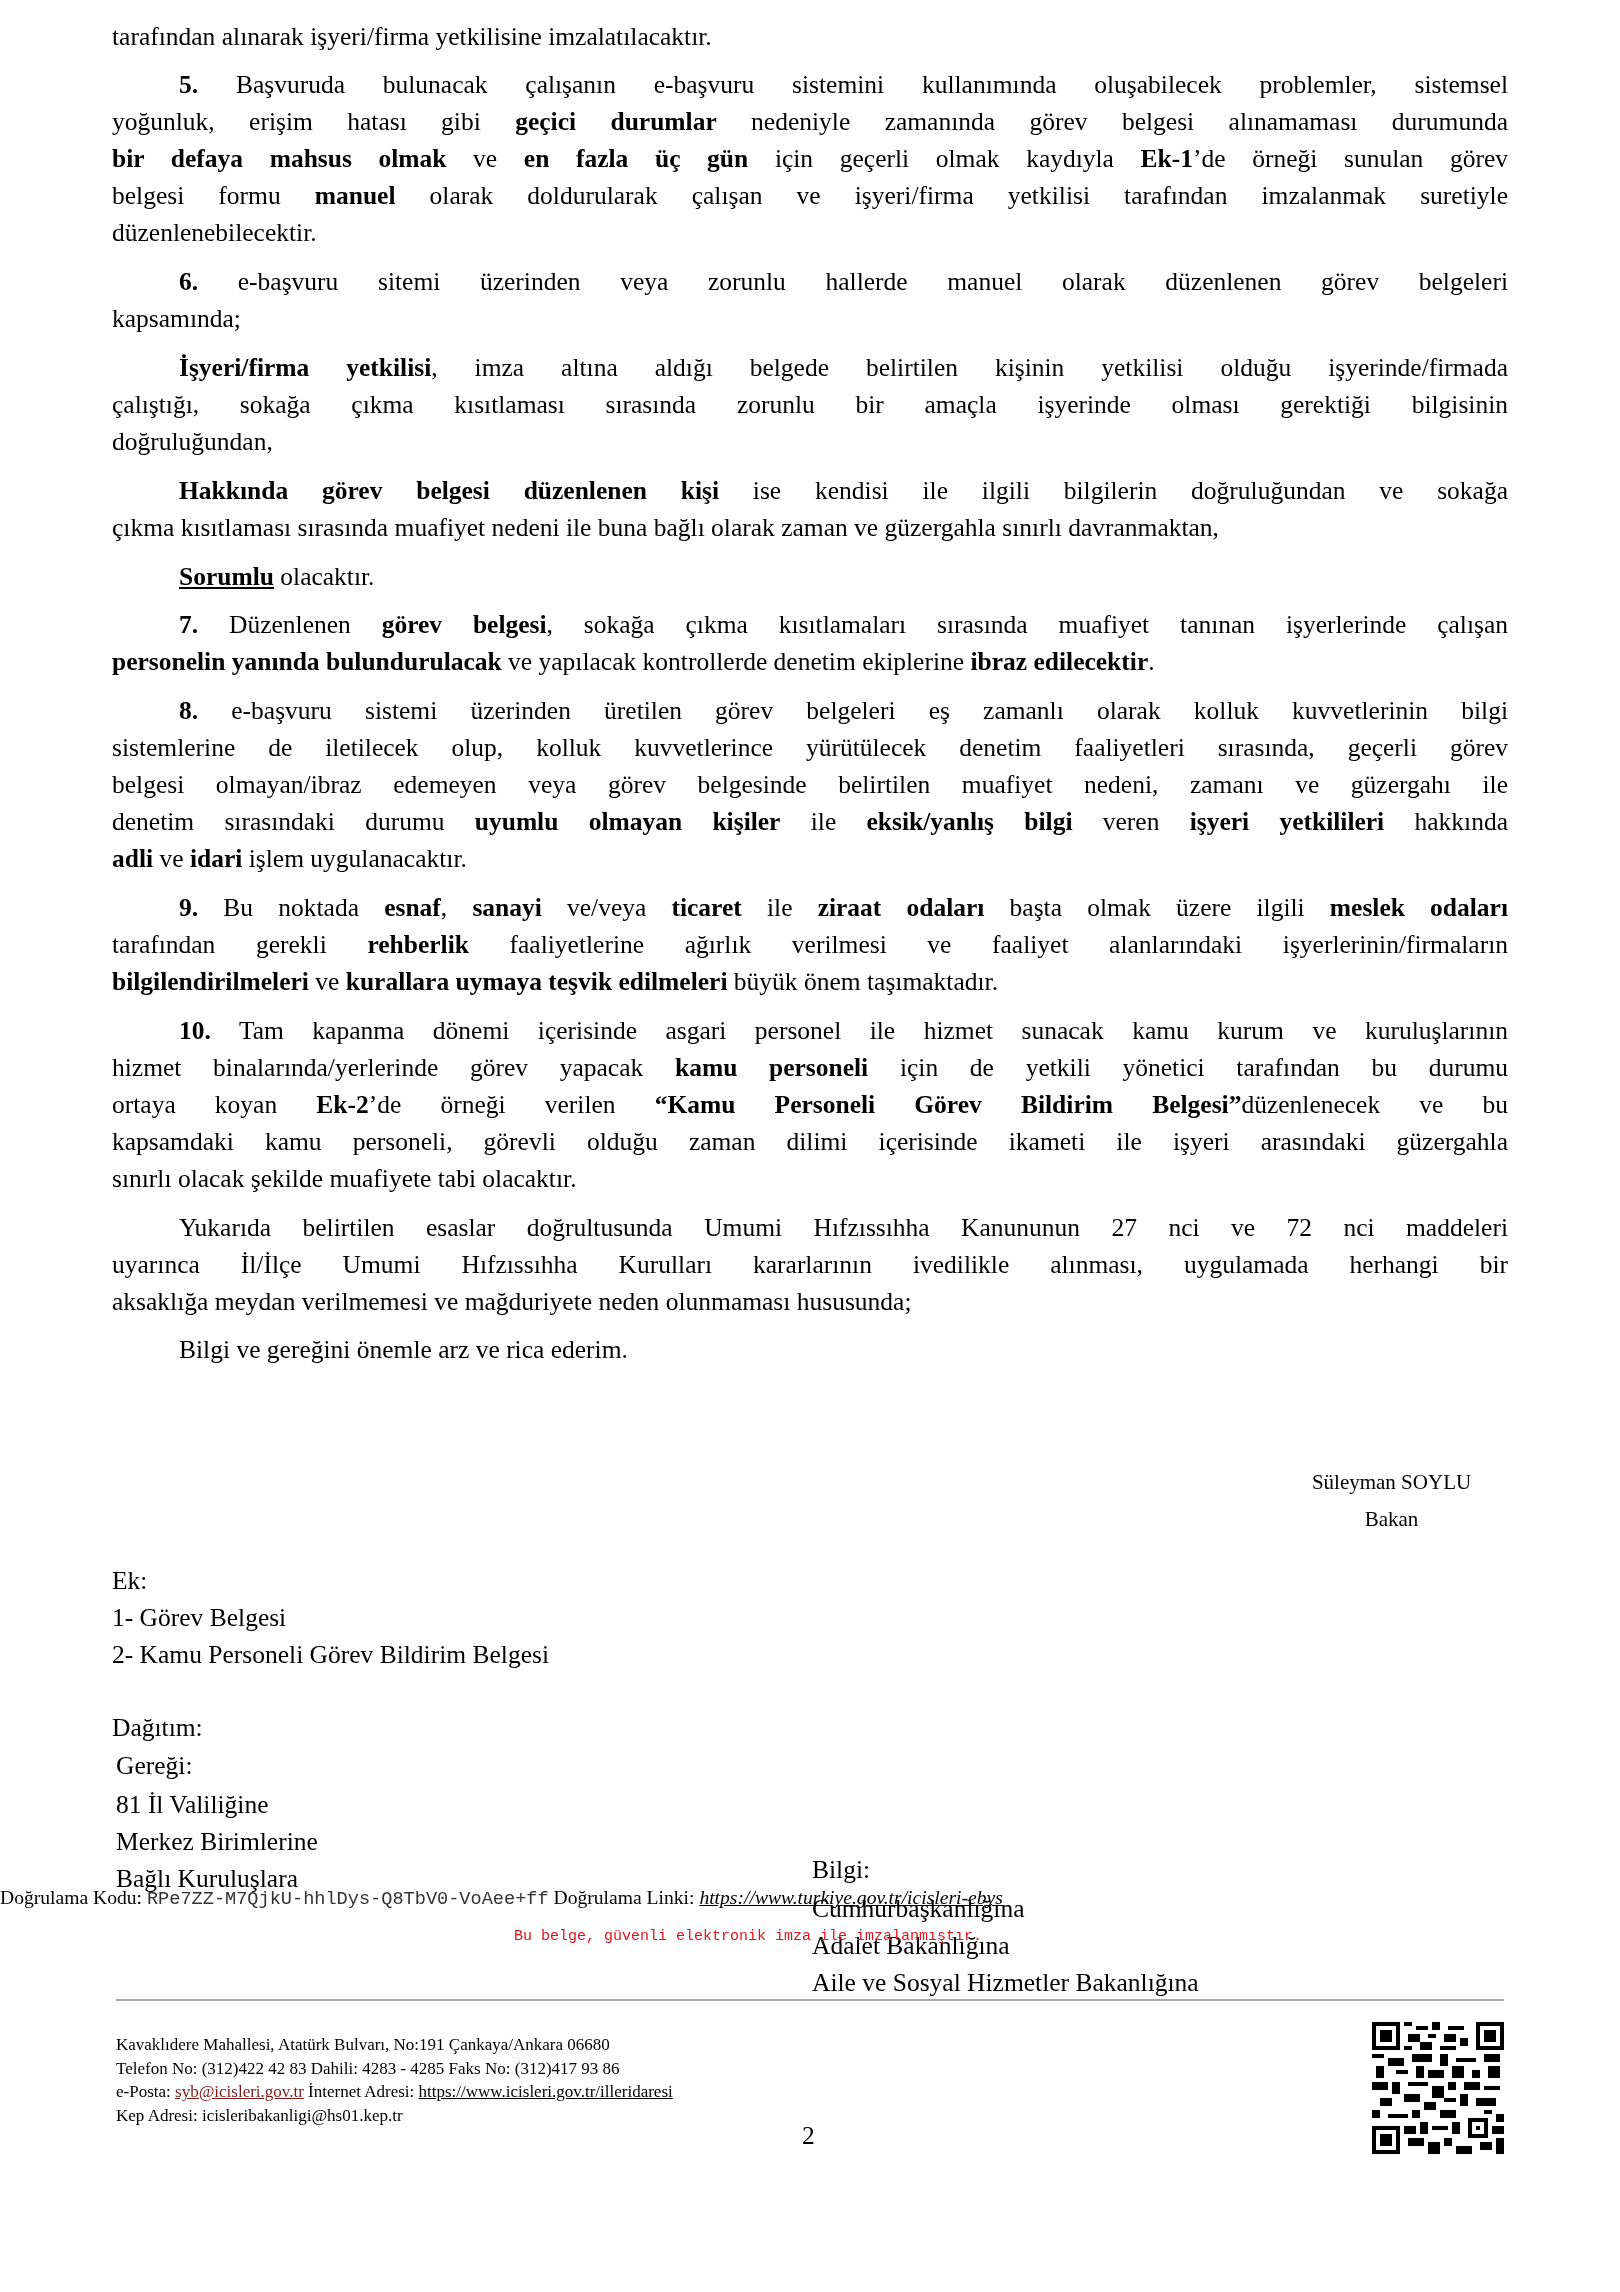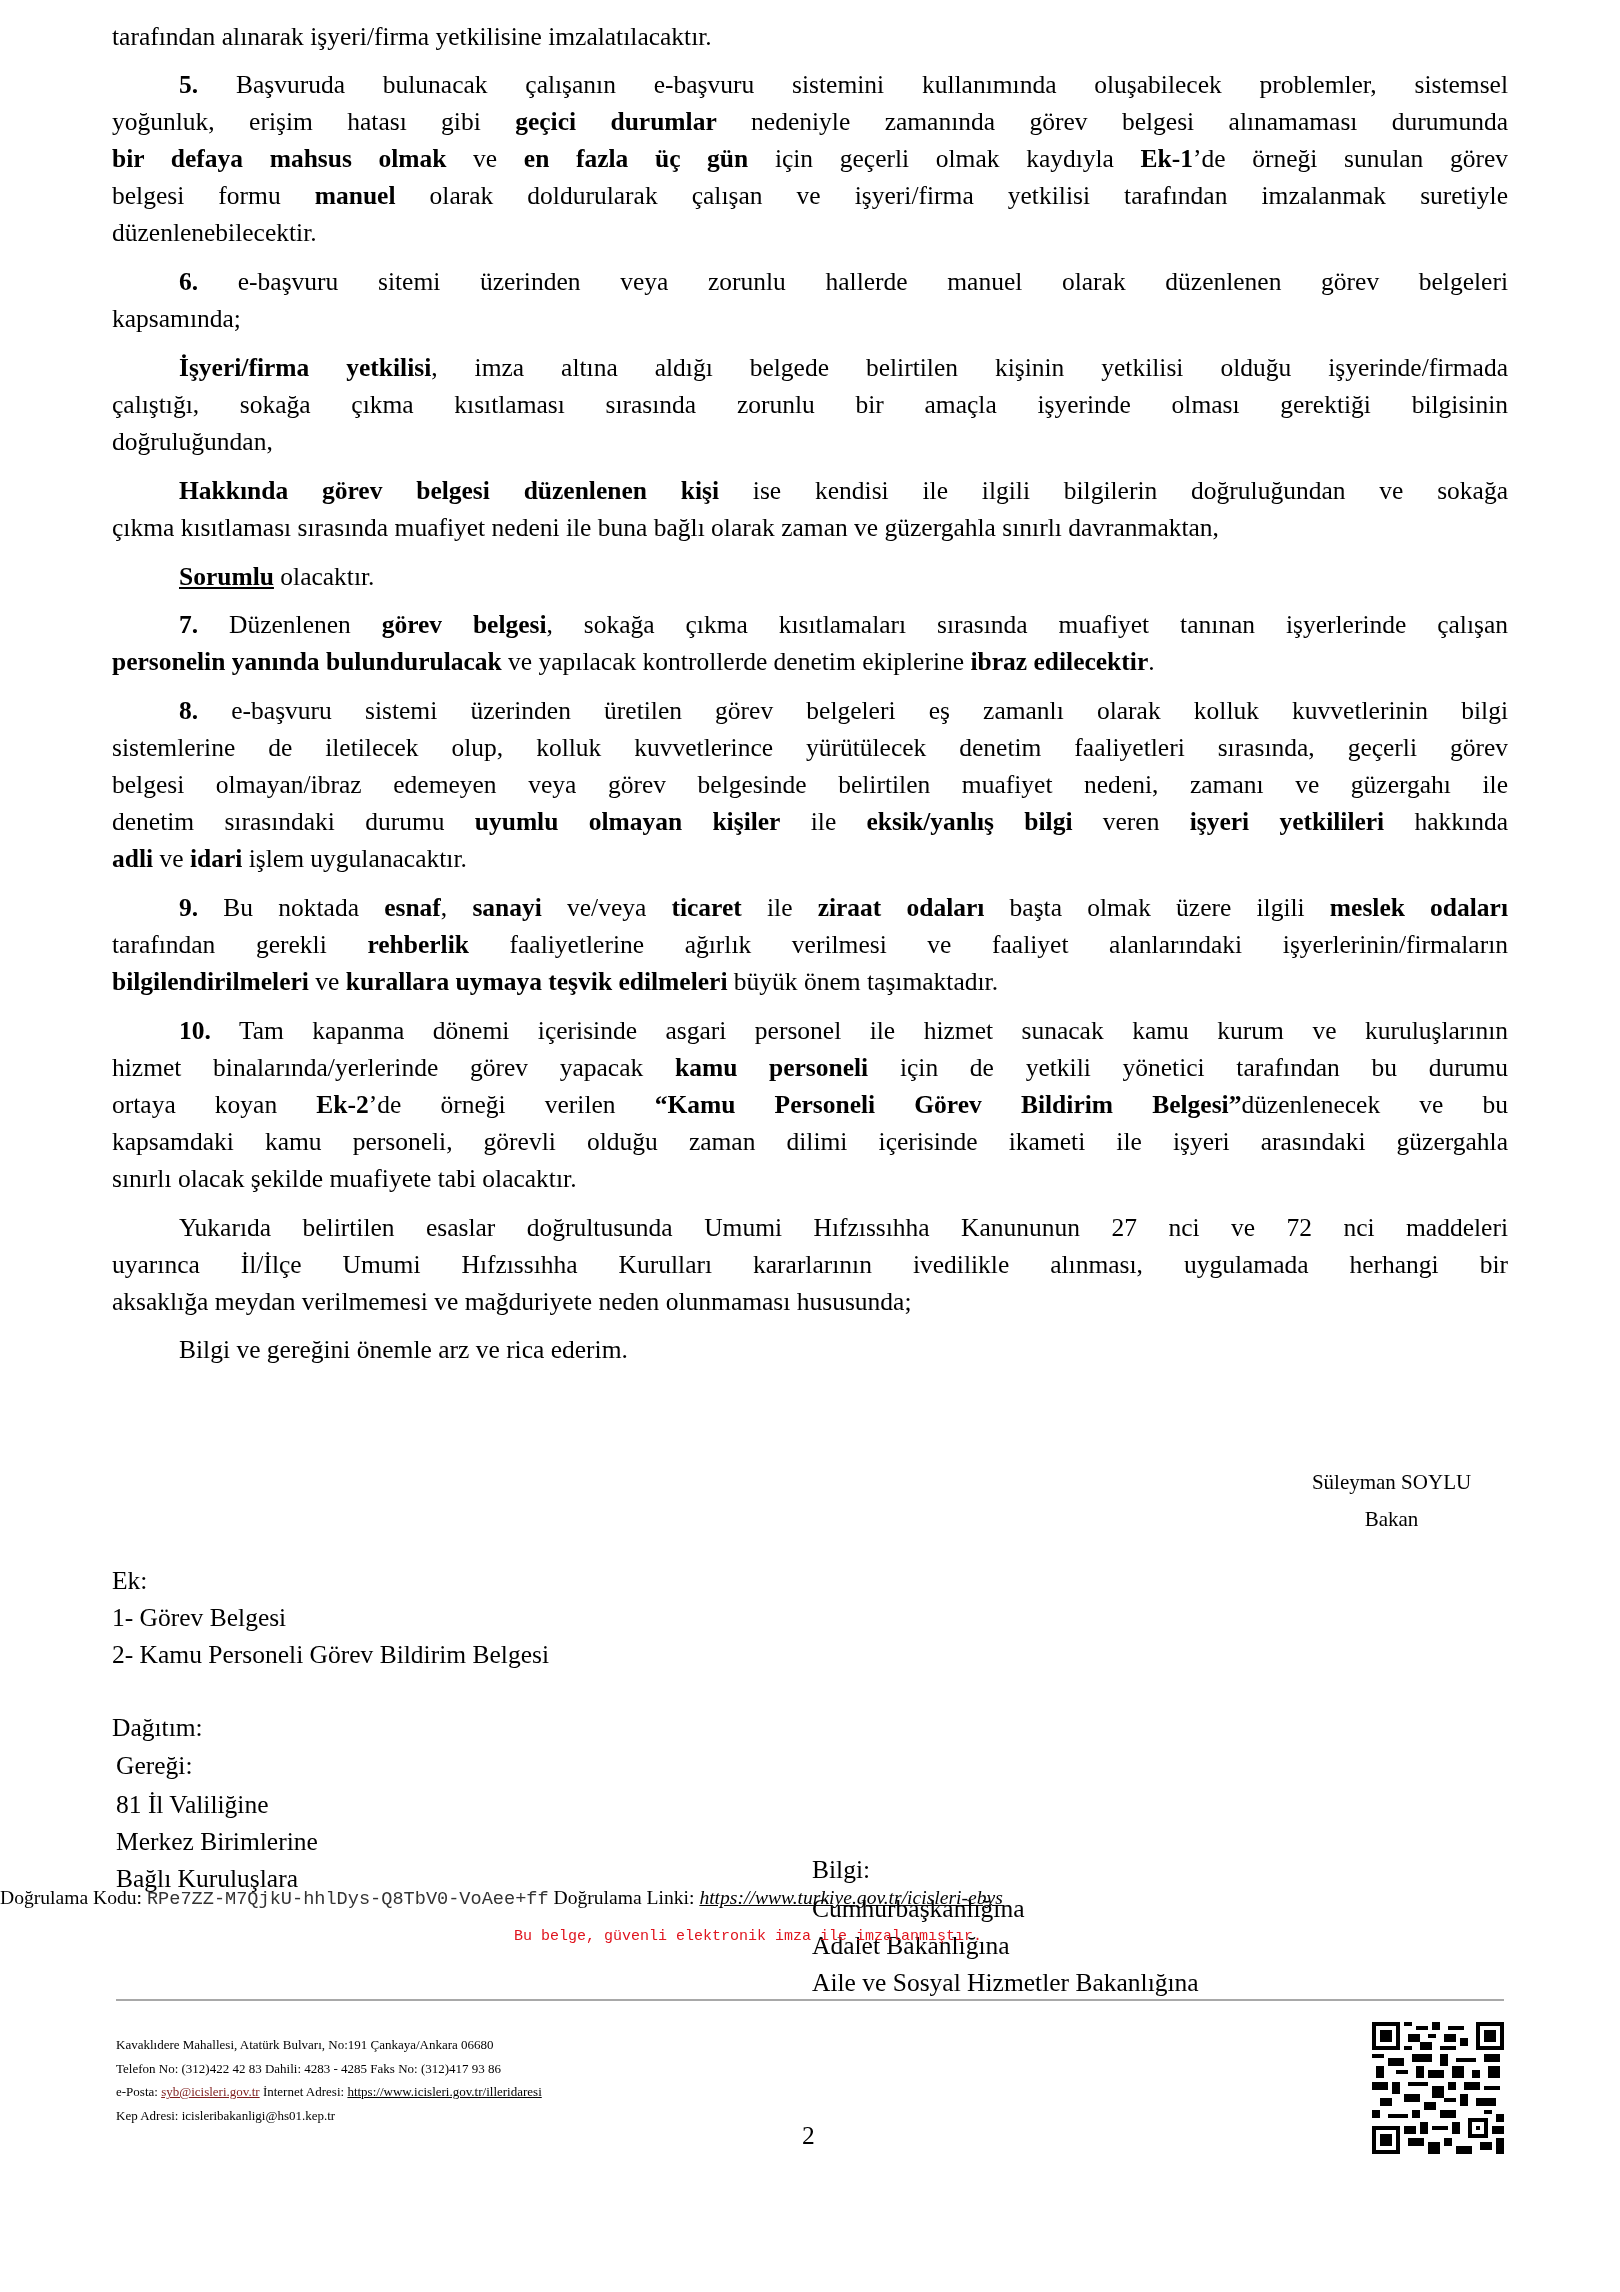--- a/index.html
+++ b/index.html
@@ -20,21 +20,21 @@
   .col { position:absolute; font-size:25.5px; line-height:37px; }
   .col-geregi { left:116px; top:1747px; }
   .col-bilgi { left:812px; top:1851px; }
   .notice { position:absolute; left:0; width:1496px; top:1925px; text-align:center;
             color:#e0141e; font-size:15px; line-height:23.5px;font-family:Liberation Mono, monospace; }
   .verify { position:absolute; left:0; width:1304px; top:1885px; 
             font-size:19.6px; line-height:25.5px; }
   .mono { font-family:"Liberation Mono", "DejaVu Sans Mono", monospace; color:#333; font-size:18.6px; }
   .ital { font-style:italic; text-decoration:underline; }
   .sep { position:absolute; left:116px; top:1999px; width:1388px; height:2px; background:#a8a8a8; }
-  .footer { position:absolute; left:116px; top:2033px; font-size:13px; line-height:23.5px; }
+  .footer { position:absolute; left:116px; top:2033px; font-size:17px; line-height:23.5px; }
   .footer .ulink { text-decoration:underline; }
   .pagenum { position:absolute; left:802px; top:2121px; font-size:25.5px; }
   .qr { position:absolute; left:1372px; top:2022px; width:132px; height:132px; }
 </style>
 </head>
 <body>
 
 <div class="page">
 
   <div class="body-text">

